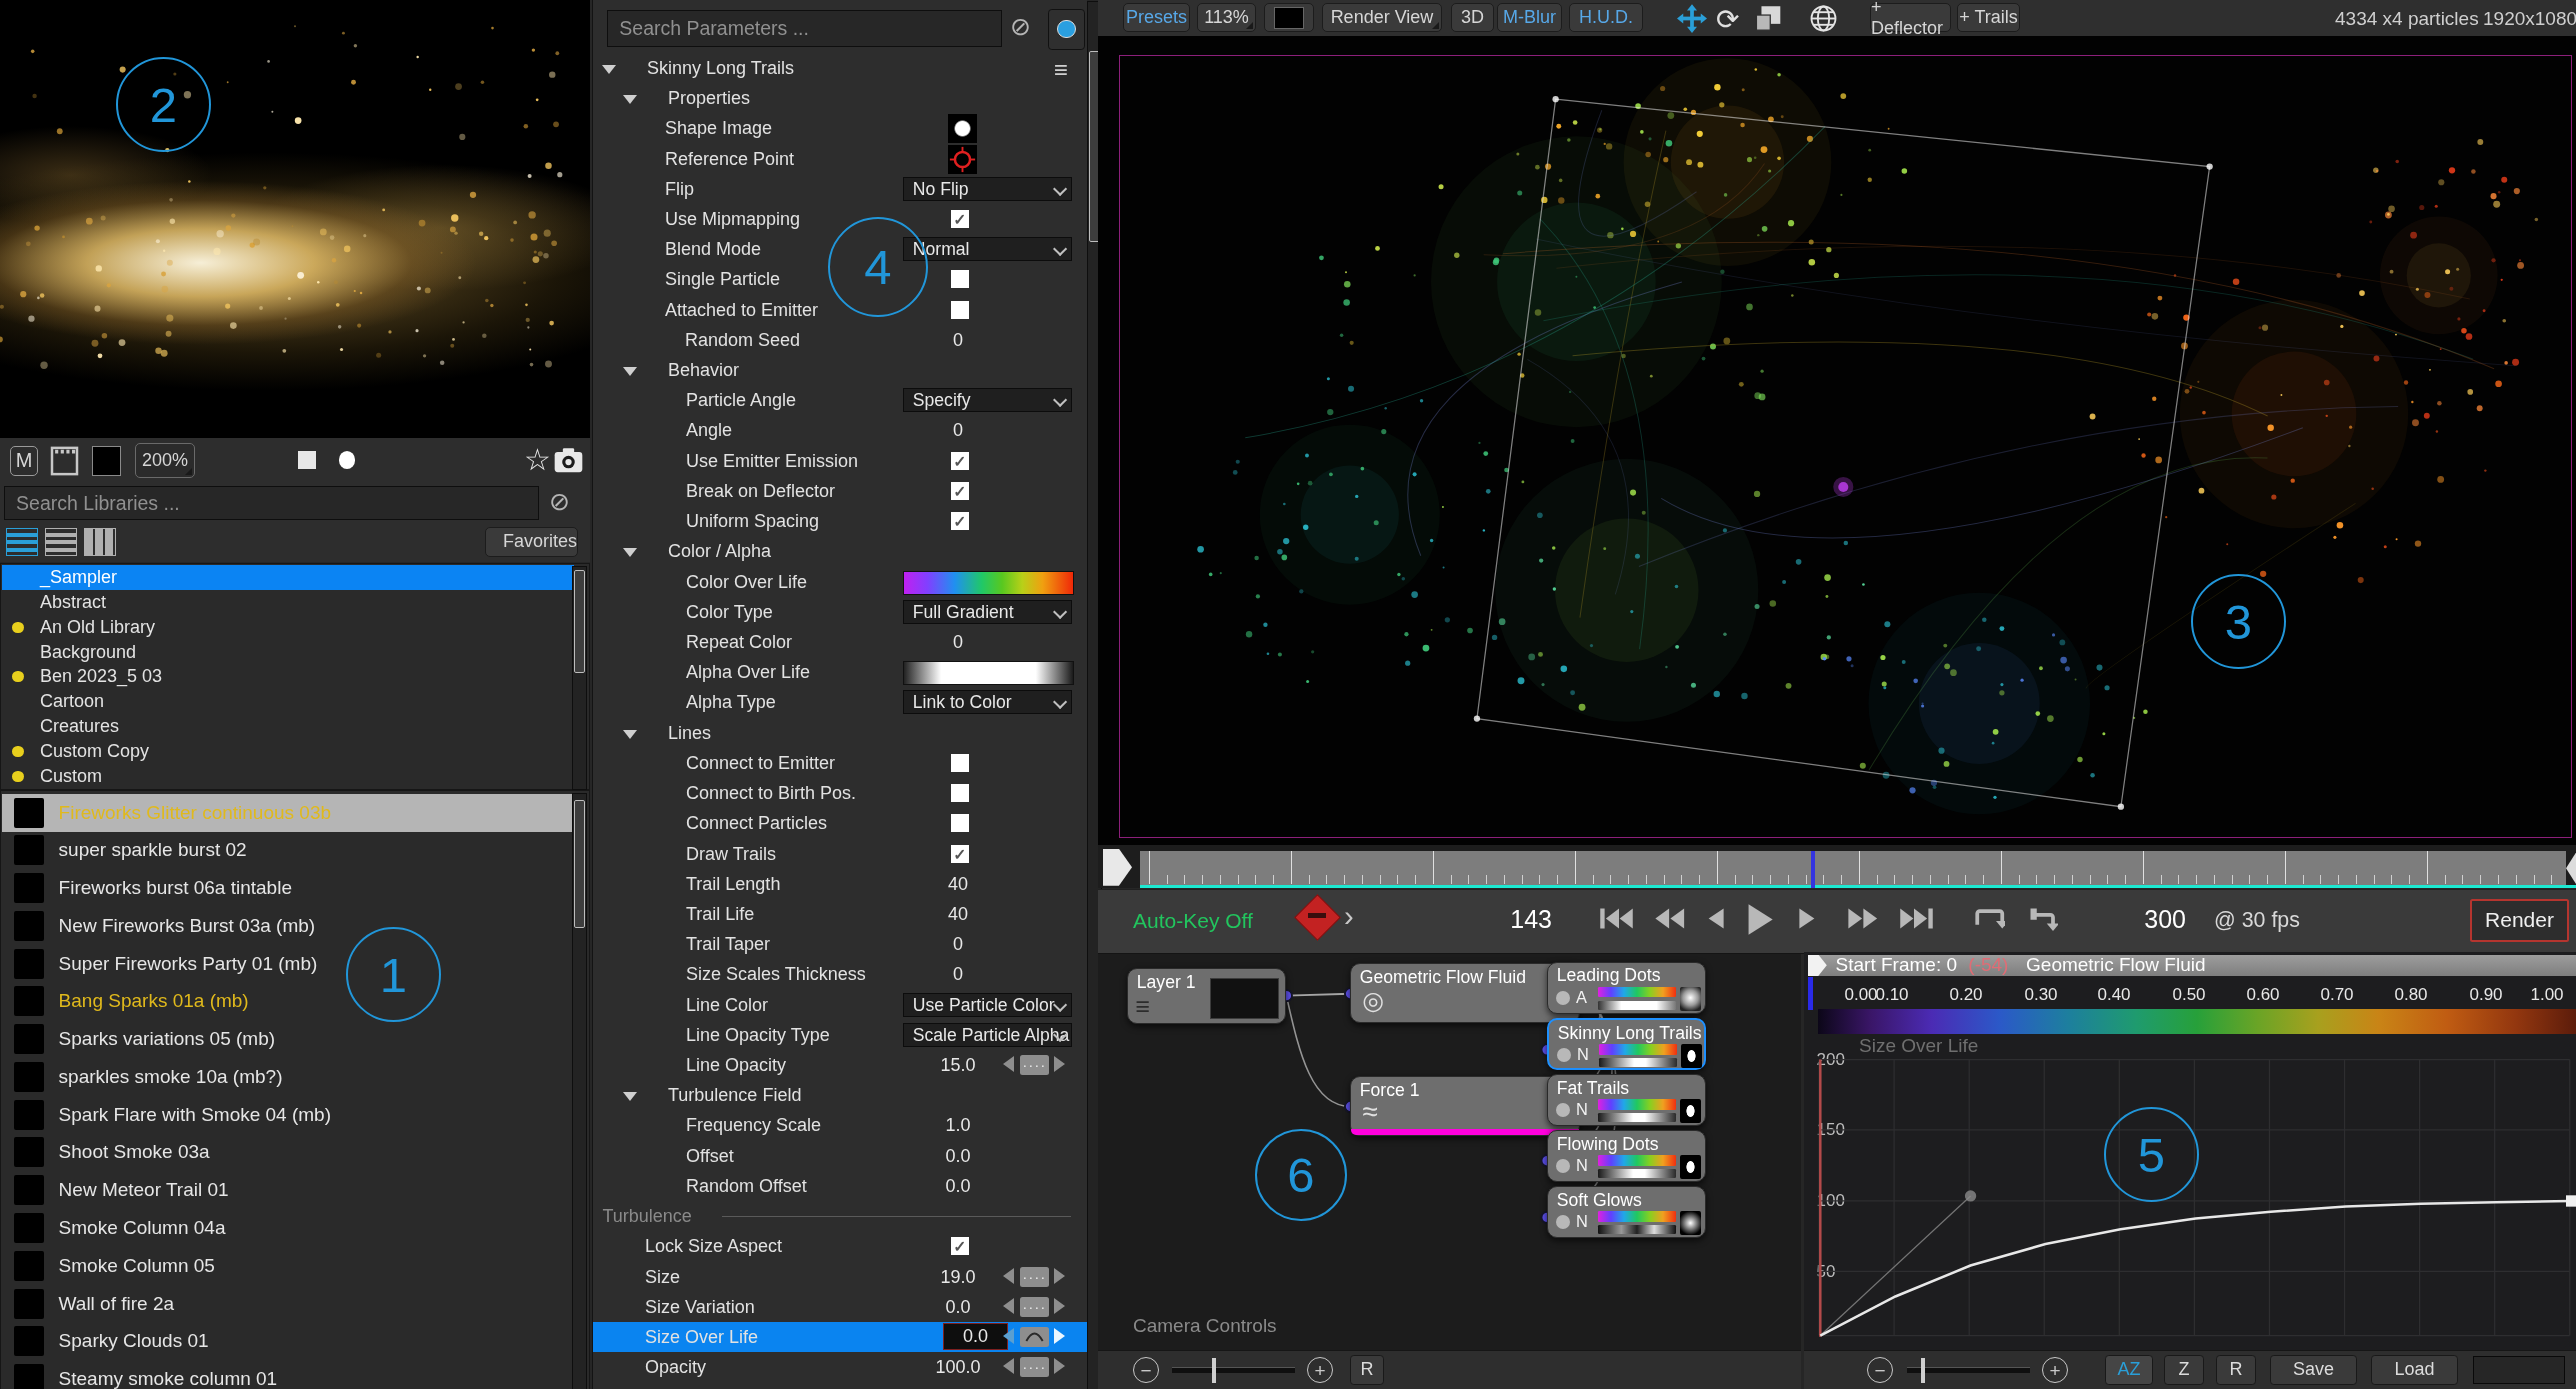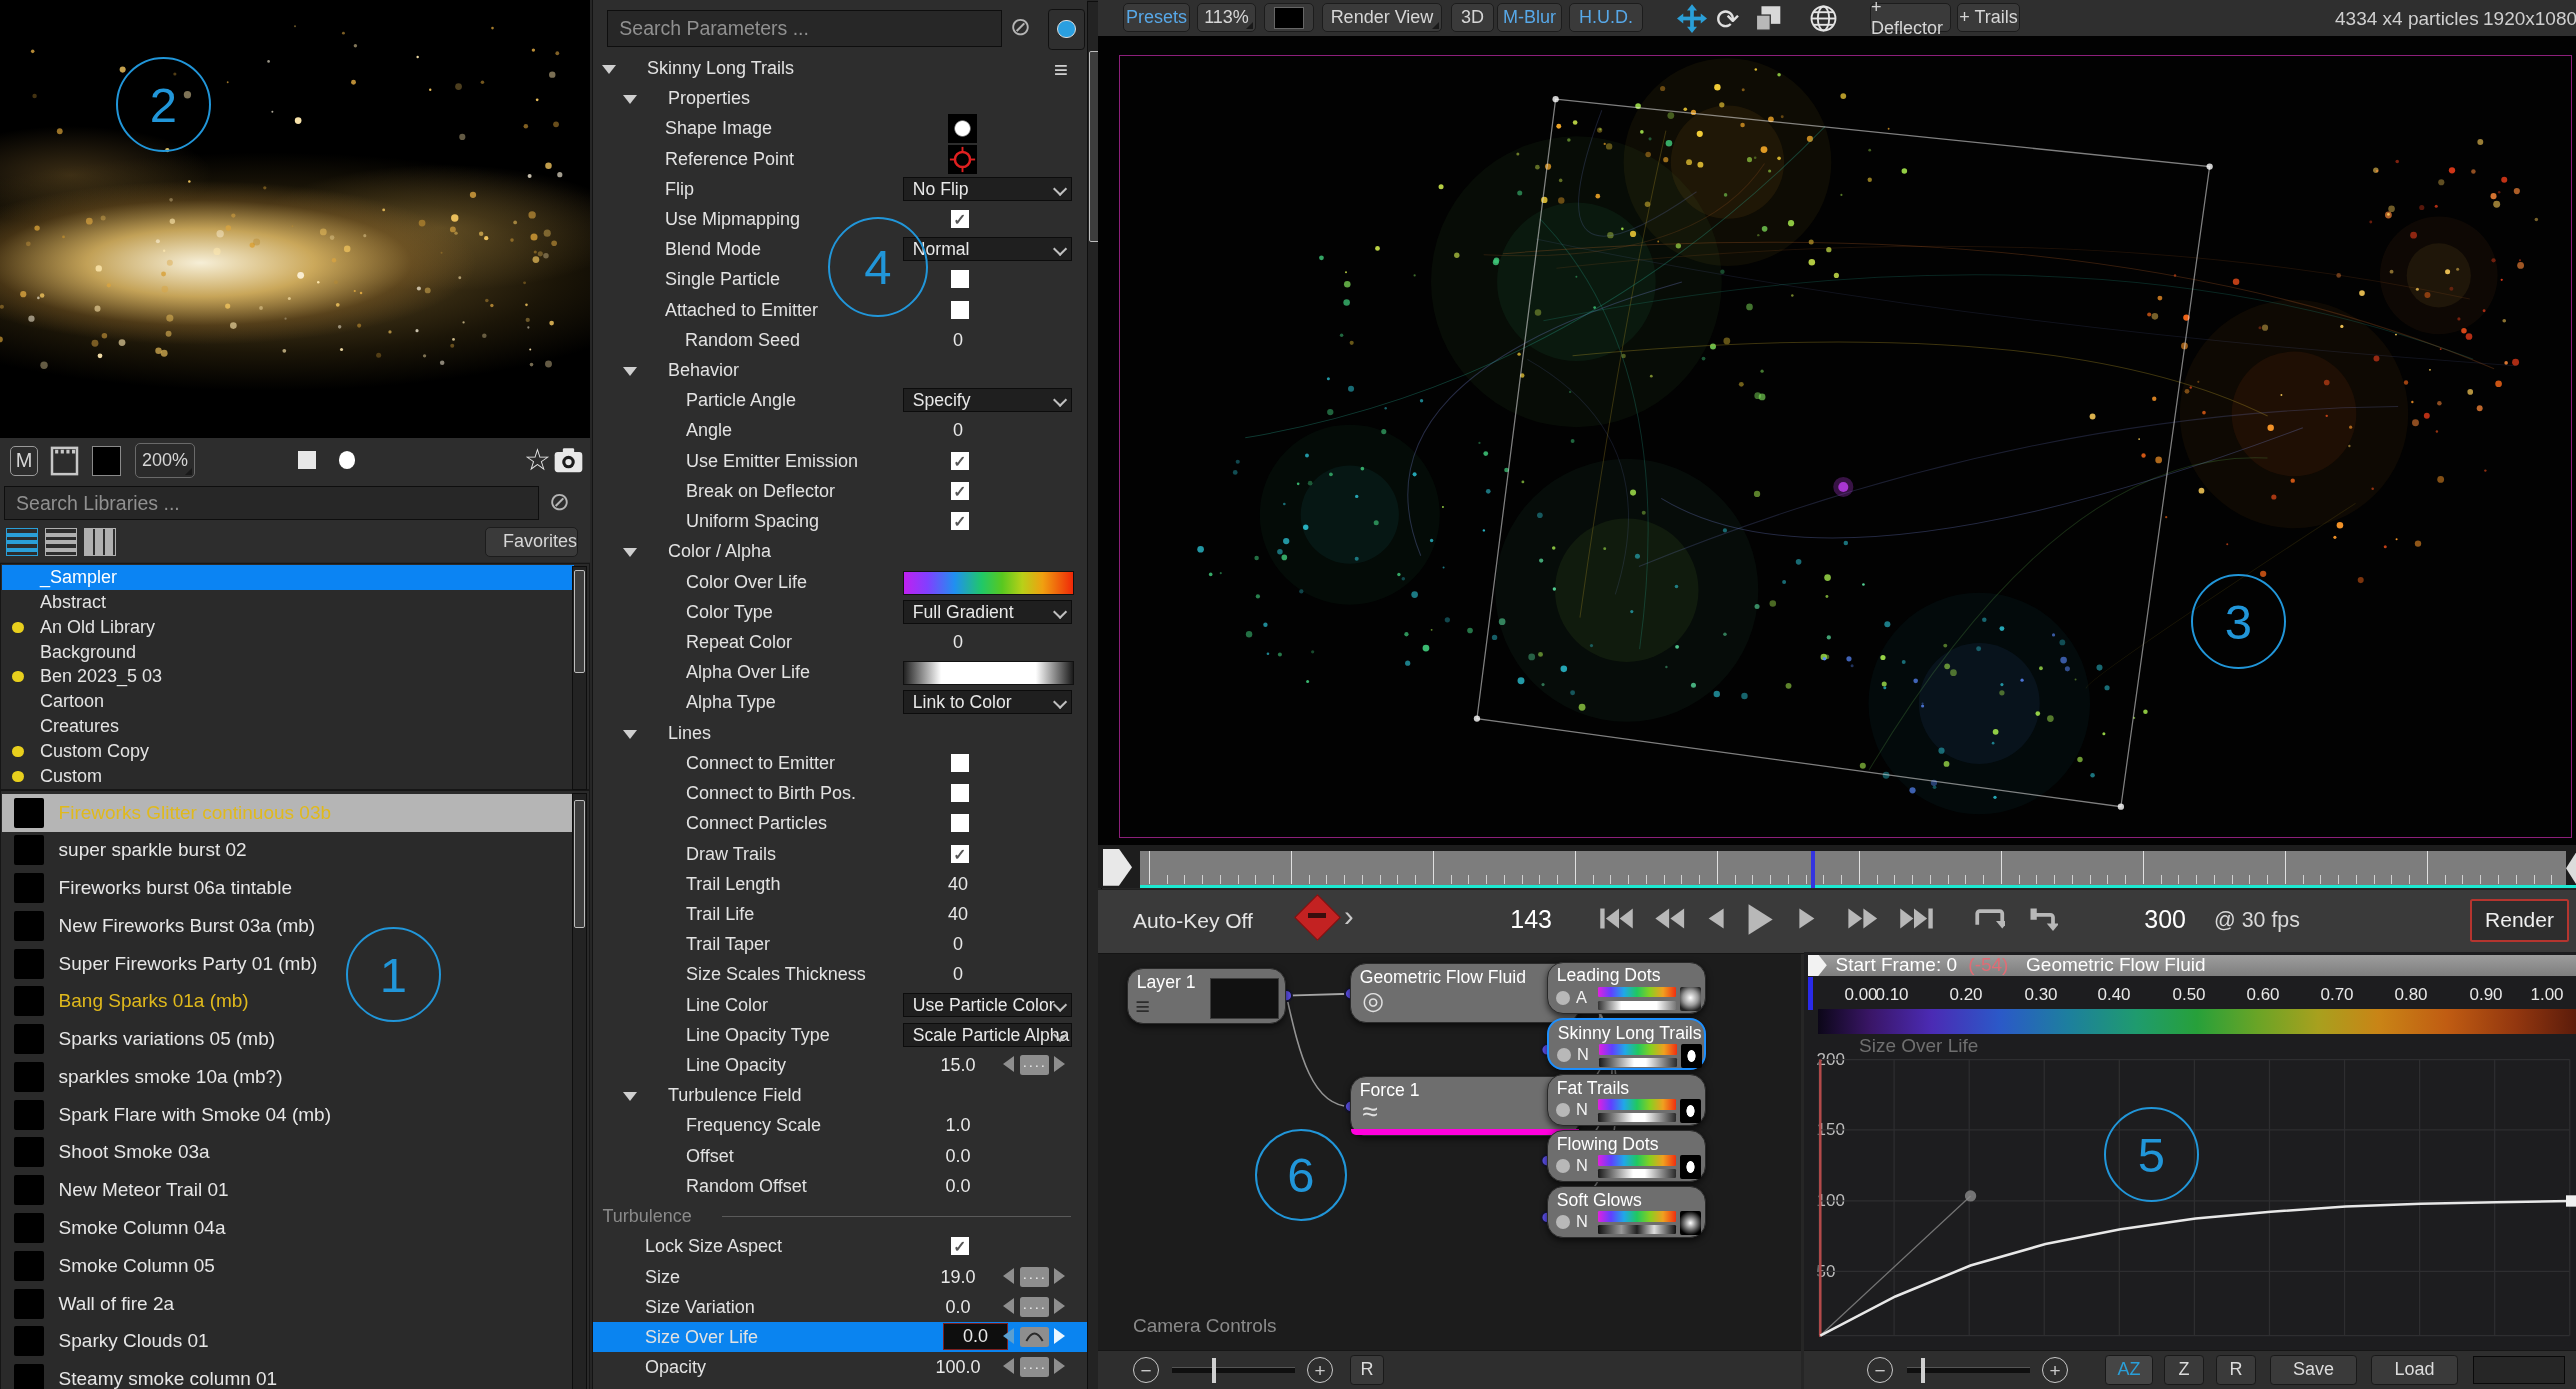--- a/index.html
+++ b/index.html
@@ -60,21 +60,21 @@
   #cyan{position:absolute;left:42px;right:0;bottom:0;height:3.1px;background:#1de9d2;}
   #playpent{position:absolute;left:5px;top:3.8px;width:29px;height:37px;background:#e8e8e8;clip-path:polygon(0 0,55% 0,100% 50%,55% 100%,0 100%);}
   #endcap{position:absolute;right:0;top:7.6px;width:10px;height:31.5px;background:#dcdcdc;clip-path:polygon(100% 0,100% 100%,0 50%);}
   #playhead{position:absolute;top:5.7px;bottom:0;width:4.4px;background:#3434e0;}
   
   #transport{left:1098px;top:889px;width:1478px;height:63px;background:#3a3a3a;border-top:1.3px solid #202020;border-bottom:1.9px solid #141414;}
   .ticon{position:absolute;top:16.4px;}
   .ticon svg{display:block;}
   
   #nodepanel{left:1098px;top:954px;width:703px;height:397px;background:#1c1c1c;overflow:hidden;}
-  .node{position:absolute;background:#6e6e6e;border:1.3px solid #2a2a2a;border-radius:16px;box-shadow:0 2.5px 6.3px rgba(0,0,0,.6);box-sizing:border-box;}
+  .node{position:absolute;background:#6e6e6e;border:1.3px solid #2a2a2a;border-radius:10px;box-shadow:0 2.5px 6.3px rgba(0,0,0,.6);box-sizing:border-box;}
   .node .tt{position:absolute;left:8.8px;top:2.5px;font-size:17.6px;color:#fff;white-space:nowrap;}
   .node.psel{border:2.5px solid #1e90ff;}
   .ninfo{position:absolute;width:16.4px;height:16.4px;border:1.9px solid #d8c520;border-radius:50%;color:#d8c520;font-size:12.6px;display:flex;align-items:center;justify-content:center;font-style:italic;}
   .ndot{position:absolute;width:14px;height:14px;border-radius:50%;background:#b8b8b8;}
   .nletter{position:absolute;font-size:16.4px;color:#f2f2f2;}
   .ncolor{position:absolute;height:10.7px;background:linear-gradient(90deg,#e020e0,#6040ff,#20a8e8,#20c860,#88d020,#f0a020,#f03010);border-radius:1.3px;}
   .nalpha{position:absolute;height:9.4px;border-radius:1.3px;}
   .nthumb{position:absolute;width:21.4px;height:24px;background:#000;border-radius:1.9px;}
   #camctl{position:absolute;left:35px;bottom:14px;font-size:19px;color:#8a8a8a;}
   #nodebar{left:1098px;top:1350px;width:703px;height:40px;background:#2e2e2e;border-top:1.3px solid #161616;}
@@ -1113,21 +1113,21 @@
         <div class="tick" style="left: 1376px; height: 8.8px; opacity: 0.8;"></div>
         <div class="tick" style="left: 1394px; height: 8.8px; opacity: 0.8;"></div>
         <div class="tick" style="left: 1411px; height: 8.8px; opacity: 0.8;"></div>
       </div>
     <div id="cyan"></div>
     <div id="playhead" style="left:713px;"></div>
     <div id="endcap"></div>
   </div>
 
   <div id="transport" class="abs">
-    <div class="abs" style="left:35px;top:19px;font-size:21px;color:#e5e5e5;">Auto-Key Off</div>
+    <div class="abs" style="left:35px;top:19px;font-size:21px;color:#22c55e;">Auto-Key Off</div>
     <div class="abs" style="left:203px;top:11.3px;width:33px;height:33px;background:#c32222;border:1.9px solid #701010;transform:rotate(45deg);box-sizing:border-box;"></div>
     <div class="abs" style="left:210px;top:23px;width:17.6px;height:5px;background:#3a0d0d;z-index:2;"></div>
     <div class="abs" style="left:246px;top:10px;font-size:29px;color:#c8c8c8;">›</div>
     <div class="abs" style="left:378px;top:15px;width:76px;text-align:right;font-size:25px;color:#fff;">143</div>
     <div class="ticon" style="left:501px;">
         <svg width="35" height="25" fill="#b8b8b8" viewBox="0 0 56 40">
           <rect x="2" y="4" width="7" height="32"></rect>
           <polygon points="32,4 11,20 32,36"></polygon>
           <polygon points="54,4 33,20 54,36"></polygon>
         </svg>

